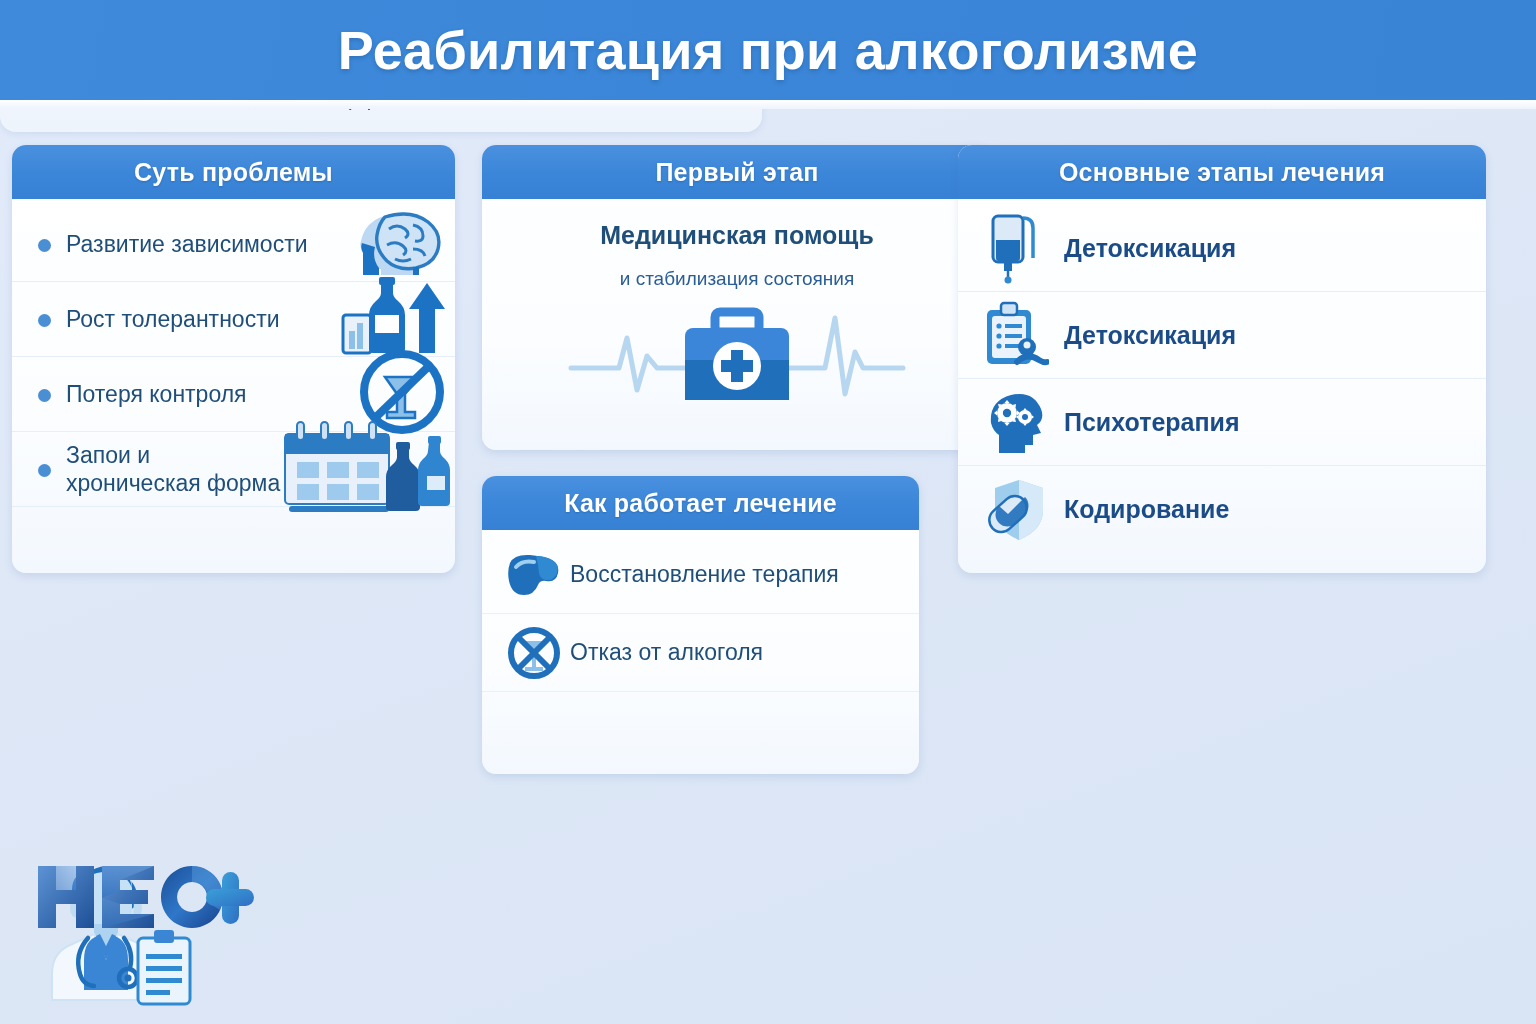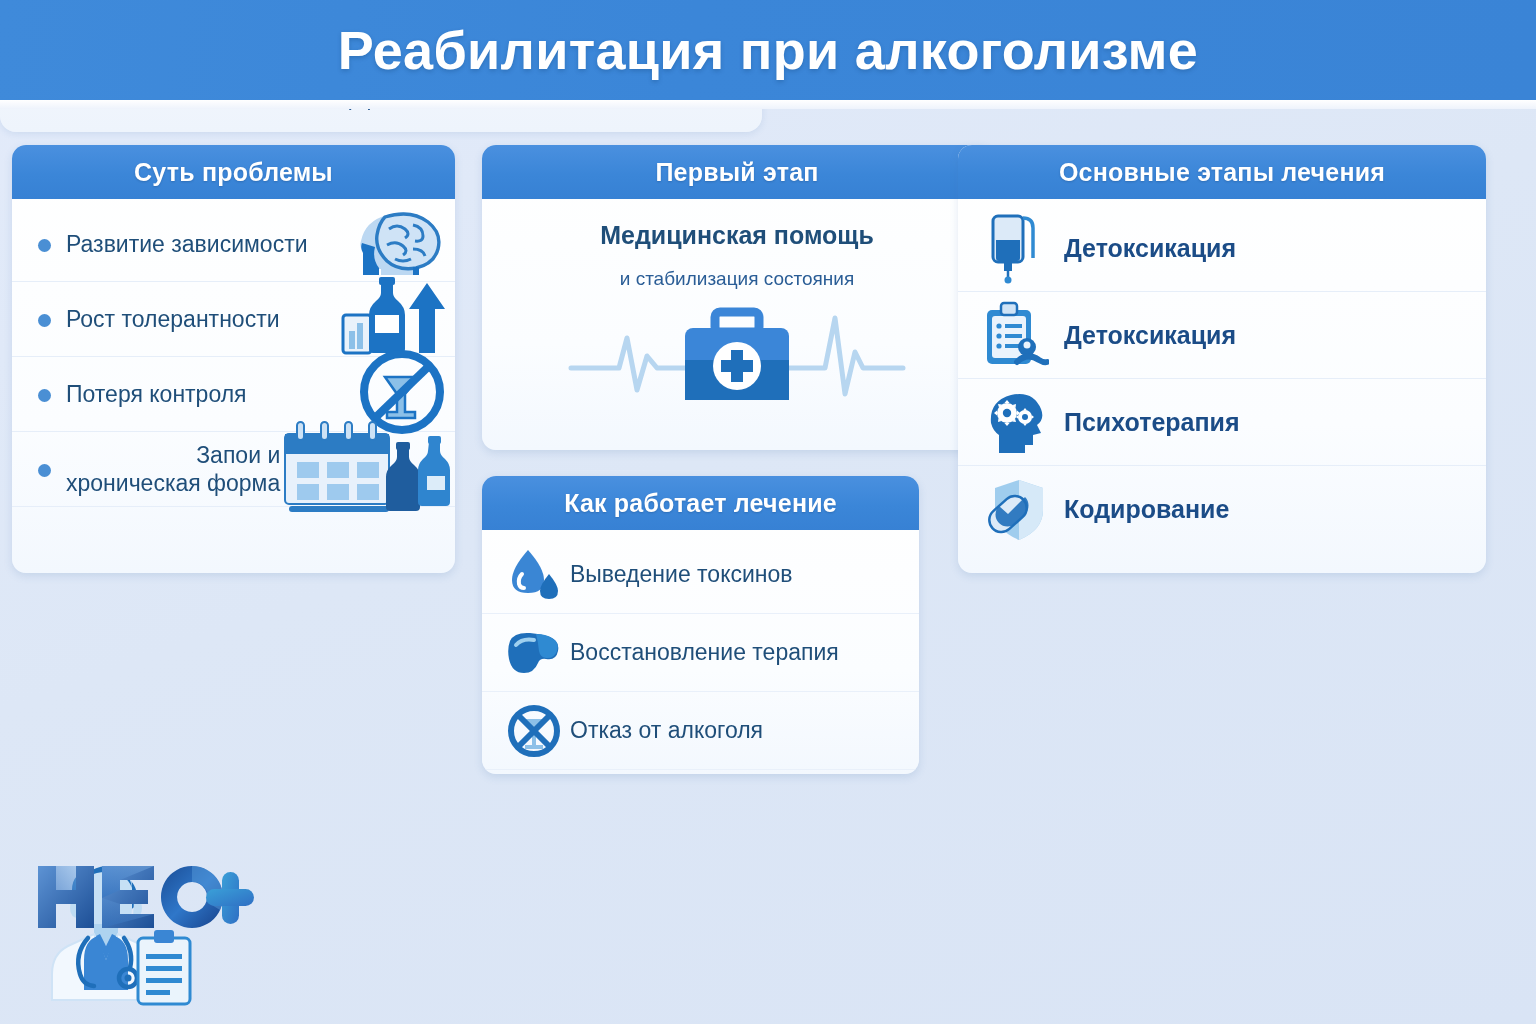--- a/index.html
+++ b/index.html
@@ -59,21 +59,21 @@
     justify-content: center;
   }
   .card-head-title {
     color: #ffffff;
     font-size: 25px;
     font-weight: bold;
     letter-spacing: 0.2px;
     text-shadow: 0 1px 2px rgba(20,60,110,0.3);
     white-space: nowrap;
   }
-  .card-body { padding: 0; position: relative; text-align: right; }
+  .card-body { padding: 0; position: relative; }
 
   
   #card-problem { left: 12px; top: 145px; width: 443px; height: 428px; }
   .problem-list { padding: 8px 0 6px 0; }
   .problem-row {
     position: relative;
     min-height: 75px;
     display: flex;
     align-items: center;
     padding: 6px 14px 6px 26px;
@@ -307,30 +307,20 @@
     </div>
   </div>
 </div>
 
 <div class="card" id="card-howworks">
   <div class="card-head">
     <div class="card-head-title">Как работает лечение</div>
   </div>
   <div class="card-body hw-list">
 
-    <div class="hw-row">
-      <span class="hw-icon">
-        <svg width="52" height="54" viewBox="0 0 52 54">
-          <path d="M20 2 Q36 20 36 32 Q36 45 20 45 Q4 45 4 32 Q4 20 20 2 Z" fill="#3a86d4"></path>
-          <path d="M14 26 Q10 30 11 36 Q12 40 16 40" fill="none" stroke="#ffffff" stroke-width="4" stroke-linecap="round"></path>
-          <path d="M41 26 Q50 37 50 43 Q50 51 41 51 Q32 51 32 43 Q32 37 41 26 Z" fill="#1f6fba"></path>
-        </svg>
-      </span>
-      <span class="hw-text">Выведение токсинов</span>
-    </div>
 
     <div class="hw-row">
       <span class="hw-icon">
         <svg width="56" height="48" viewBox="0 0 56 48">
           <path d="M4 12 Q8 3 24 4 Q36 5 44 8 Q54 12 52 22 Q50 32 40 30 Q34 29 32 34 Q28 44 18 44 Q6 44 3 30 Q1 20 4 12 Z" fill="#1f6fba"></path>
           <path d="M30 5 Q40 5 46 9 Q54 14 51 22 Q48 30 40 29 Q34 28 33 22 Q32 12 30 5 Z" fill="#2f8ad2"></path>
           <path d="M10 16 Q16 9 28 11" fill="none" stroke="#9fd0ef" stroke-width="4" stroke-linecap="round"></path>
         </svg>
       </span>
       <span class="hw-text">Восстановление терапия</span>

